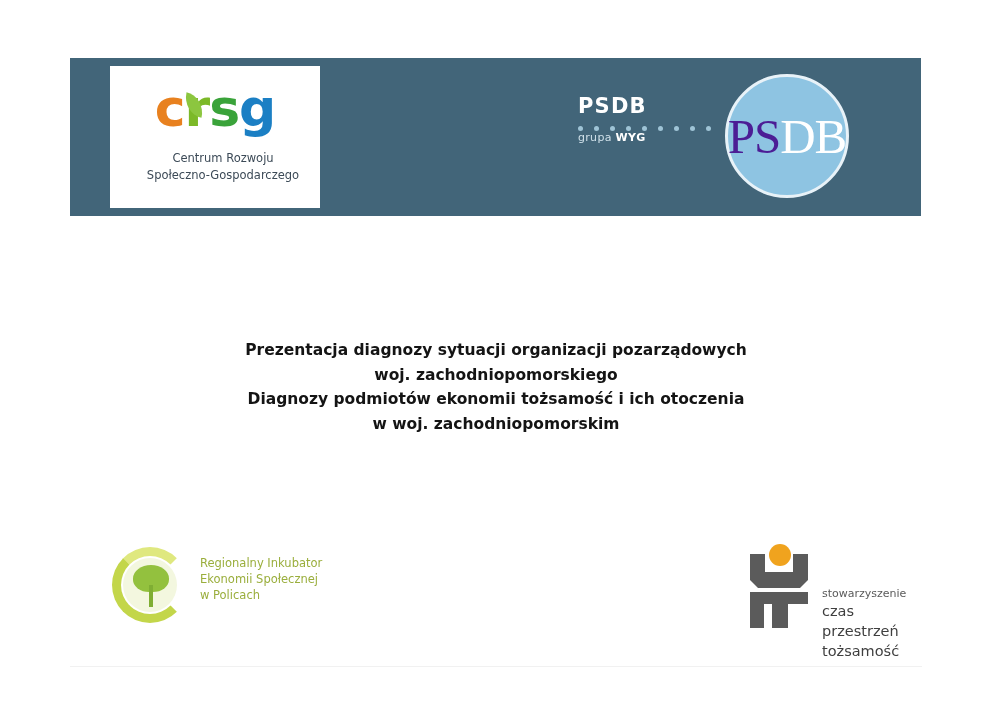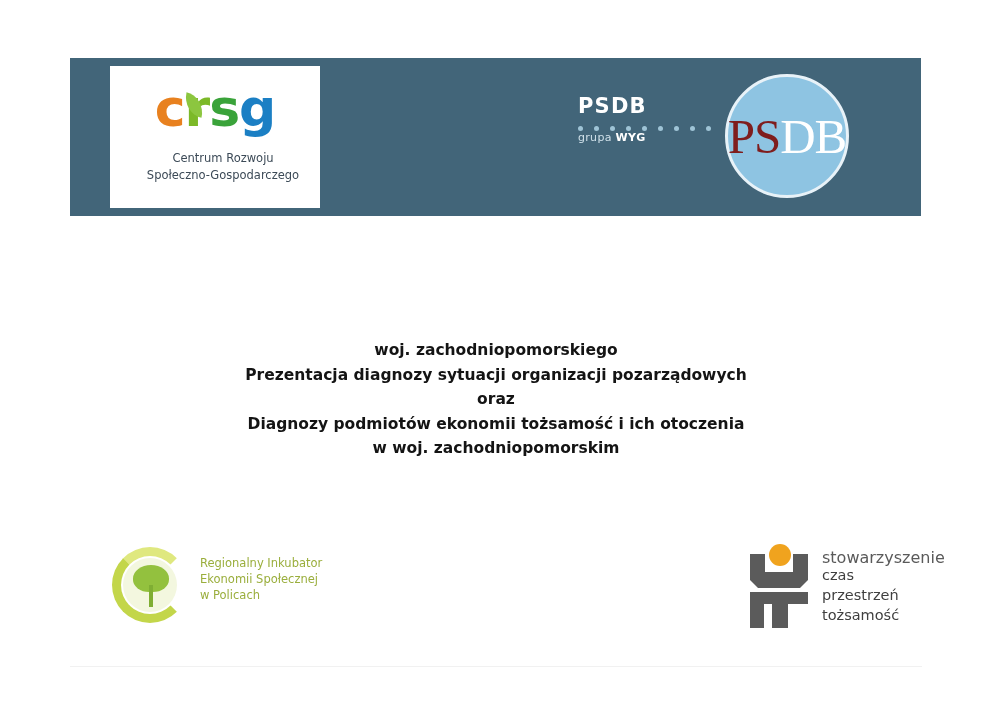--- a/index.html
+++ b/index.html
@@ -129,21 +129,21 @@
     align-items: center;
     justify-content: center;
   }
   .psdb-circle-text {
     font-family: "Liberation Serif", "DejaVu Serif", serif;
     font-size: 49px;
     line-height: 1;
     letter-spacing: -1px;
     white-space: nowrap;
   }
-  .psdb-circle-text .ps { color: #7f1d1d; margin-top: 12px; }
+  .psdb-circle-text .ps { color: #4c1d95; margin-top: 12px; }
   .psdb-circle-text .db { color: #ffffff; }
 
   
   .title-block {
     position: absolute;
     left: 0;
     top: 338px;
     width: 992px;
     text-align: center;
     font-family: "DejaVu Sans", sans-serif;
@@ -253,23 +253,24 @@
     clip-path: polygon(0 0, 58px 0, 58px 12px, 38px 12px, 38px 36px, 22px 36px, 22px 12px, 14px 12px, 14px 36px, 0 36px);
   }
   .cpt-text {
     position: absolute;
     left: 74px;
     top: 6px;
     font-family: "DejaVu Sans", sans-serif;
     color: #4a4a4a;
   }
   .cpt-text .small {
-    font-size: 16px;
+    font-size: 11px;
     line-height: 15px;
     color: #5a5a5a;
+    margin-top: 36px;
   }
   .cpt-text .big {
     font-size: 14.5px;
     line-height: 20px;
     color: #3f3f3f;
   }
 
   
   .bottom-divider {
     position: absolute;
@@ -313,23 +314,22 @@
       <div class="psdb-grupa"><span>grupa </span><b>WYG</b></div>
     </div>
 
     <div class="psdb-circle">
       <div class="psdb-circle-text"><span class="ps">PS</span><span class="db">DB</span></div>
     </div>
 
   </div>
 
   <div class="title-block">
+    <div>Prezentacja diagnozy sytuacji organizacji pozarządowych</div>
     <div>woj. zachodniopomorskiego</div>
-    <div>Prezentacja diagnozy sytuacji organizacji pozarządowych</div>
-    <div>oraz</div>
     <div>Diagnozy podmiotów ekonomii tożsamość i ich otoczenia</div>
     <div>w woj. zachodniopomorskim</div>
   </div>
 
   <div class="ries-logo">
     <div class="ries-ring">
       <div class="ring-outer"></div>
       <div class="ring-fill"></div>
     </div>
     <div class="ries-tree-canopy"></div>

